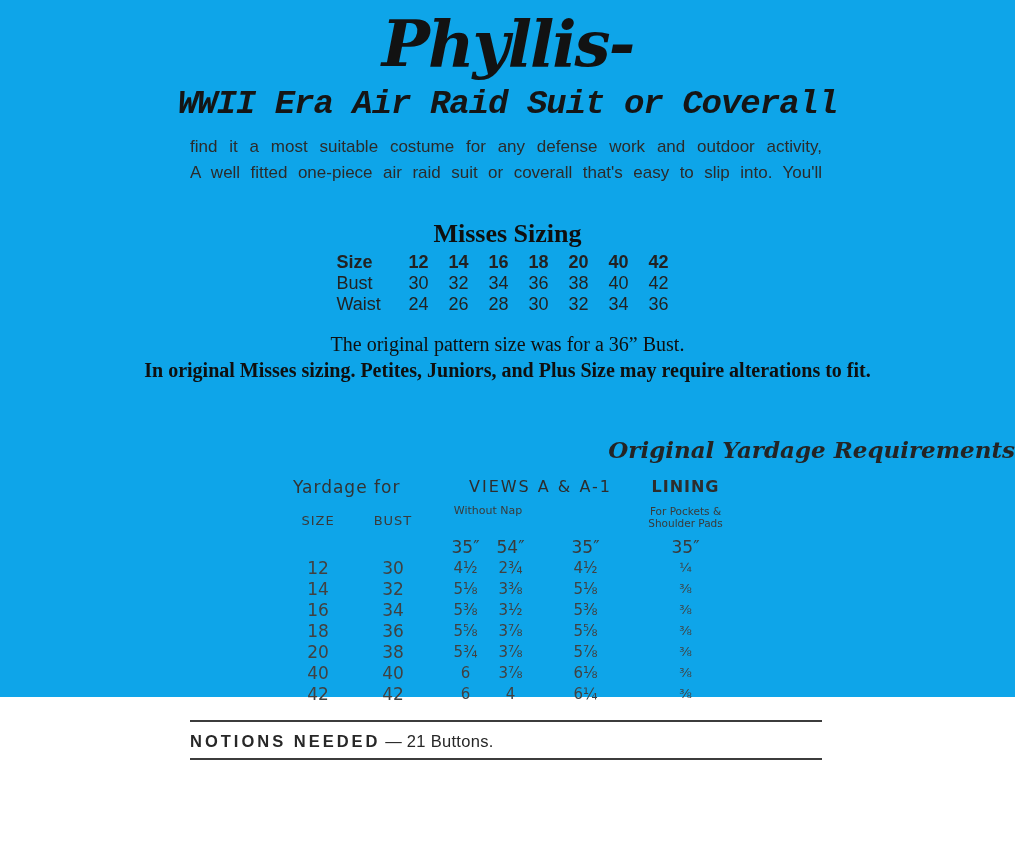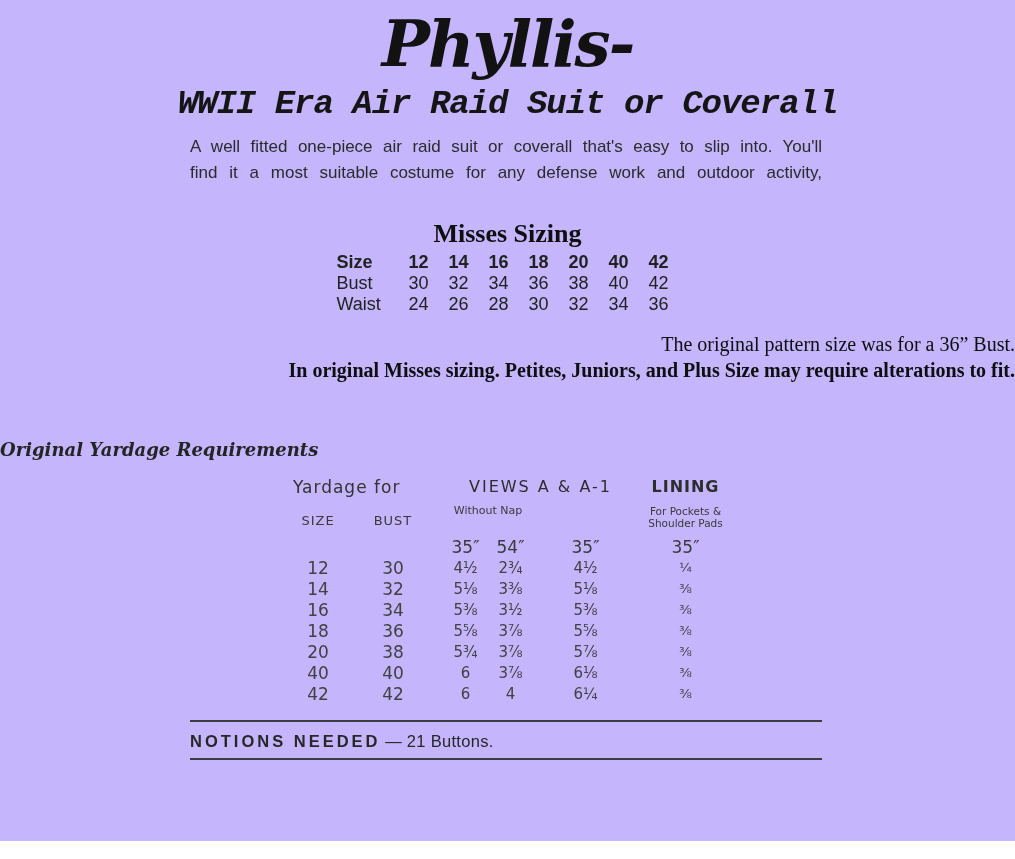--- a/index.html
+++ b/index.html
@@ -1,21 +1,21 @@
 <!DOCTYPE html>
 <html><head>
 <meta charset="utf-8">
 <style>
   html, body { margin:0; padding:0; }
   body {
     width:1015px; height:859px; background:#ffffff; overflow:hidden;
     font-family:"Liberation Sans", sans-serif; color:#1c1c1c;
     -webkit-font-smoothing:antialiased;
   }
-  .page { position:relative; width:1015px; height:841px; background:#c4b5fd; }
+  .page { position:relative; width:1015px; height:697px; background:#0ea5e9; }
 
   
   .title {
     padding-top:4px; text-align:center;
     font-family:"DejaVu Serif", serif; font-style:italic; font-weight:bold;
     font-size:64px; line-height:80px; letter-spacing:-2px; color:#121212;
   }
   .subtitle {
     text-align:center; font-family:Liberation Mono, monospace; font-style:italic;
     font-weight:bold; font-size:34px; line-height:40px; letter-spacing:-1px; color:#151515;
@@ -31,29 +31,29 @@
     font-weight:bold; font-size:26px; line-height:28px; color:#0f0f0f;
   }
   .misses-table { margin:4px auto 0; border-collapse:collapse; color:#222; }
   .misses-table td { padding:0; height:21px; font-size:18px; line-height:21px; }
   .misses-table td.lbl { width:62px; text-align:left; }
   .misses-table td.num { width:40px; text-align:center; }
   .misses-table tr.bold td { font-weight:bold; }
 
   
   .notes {
-    margin-top:16px; text-align:right; font-family:"Liberation Serif", serif;
+    margin-top:16px; text-align:center; font-family:"Liberation Serif", serif;
     font-size:20px; line-height:26px; color:#0f0f0f;
   }
   .notes .nb { font-weight:bold; }
 
   
   .yardage-heading {
-    margin-top:50px; text-align:left; font-family:"DejaVu Serif", serif;
-    font-style:italic; font-weight:bold; font-size:18px; line-height:34px; color:#242424;
+    margin-top:50px; text-align:right; font-family:"DejaVu Serif", serif;
+    font-style:italic; font-weight:bold; font-size:23px; line-height:34px; color:#242424;
   }
   .ygrid {
     display:grid; grid-template-columns:50px 100px 45px 45px 105px 95px;
     margin-left:293px; font-family:"DejaVu Sans", sans-serif;
   }
   .yhead { margin-top:10px; grid-template-rows:26px 34px 20px; color:#3a3a3a; }
   .c-yardfor { grid-column:1/3; grid-row:1; font-size:17px; letter-spacing:1px; color:#333; }
   .c-views  { grid-column:3/6; grid-row:1; text-align:center; font-weight:normal; font-size:16px; letter-spacing:2px; color:#2d2d2d; }
   .c-lining { grid-column:6;   grid-row:1; text-align:center; font-weight:bold; font-size:16px; letter-spacing:1px; color:#2d2d2d; }
   .c-size { grid-column:1; grid-row:2; align-self:center; text-align:center; font-size:13px; letter-spacing:1px; }
@@ -79,22 +79,22 @@
 </style>
 </head>
 <body>
 
 <div class="page">
 
   <div class="title">Phyllis-</div>
   <div class="subtitle">WWII Era Air Raid Suit or Coverall</div>
 
   <div class="description">
+    <div class="dline">find it a most suitable costume for any defense work and outdoor activity,</div>
     <div class="dline">A well fitted one-piece air raid suit or coverall that's easy to slip into. You'll</div>
-    <div class="dline">find it a most suitable costume for any defense work and outdoor activity,</div>
   </div>
 
   <div class="misses-heading">Misses Sizing</div>
 
   <table class="misses-table">
     <tbody>
         <tr class="bold">
       <td class="lbl">Size</td>
       <td class="num">12</td>
       <td class="num">14</td>

